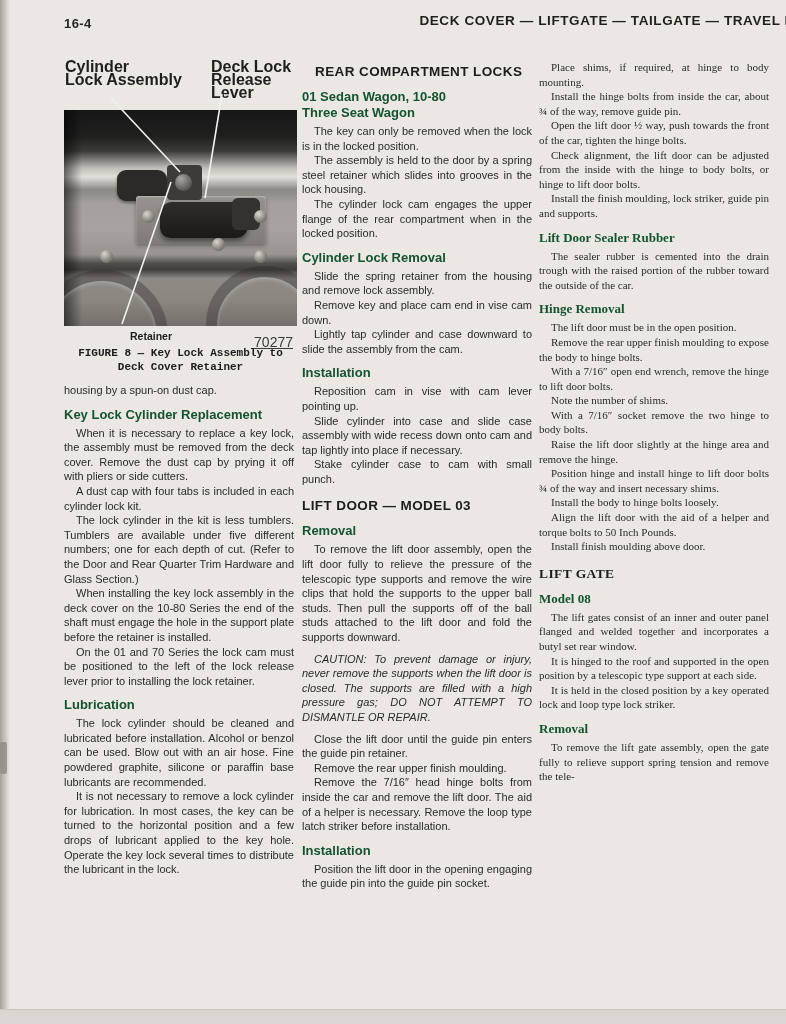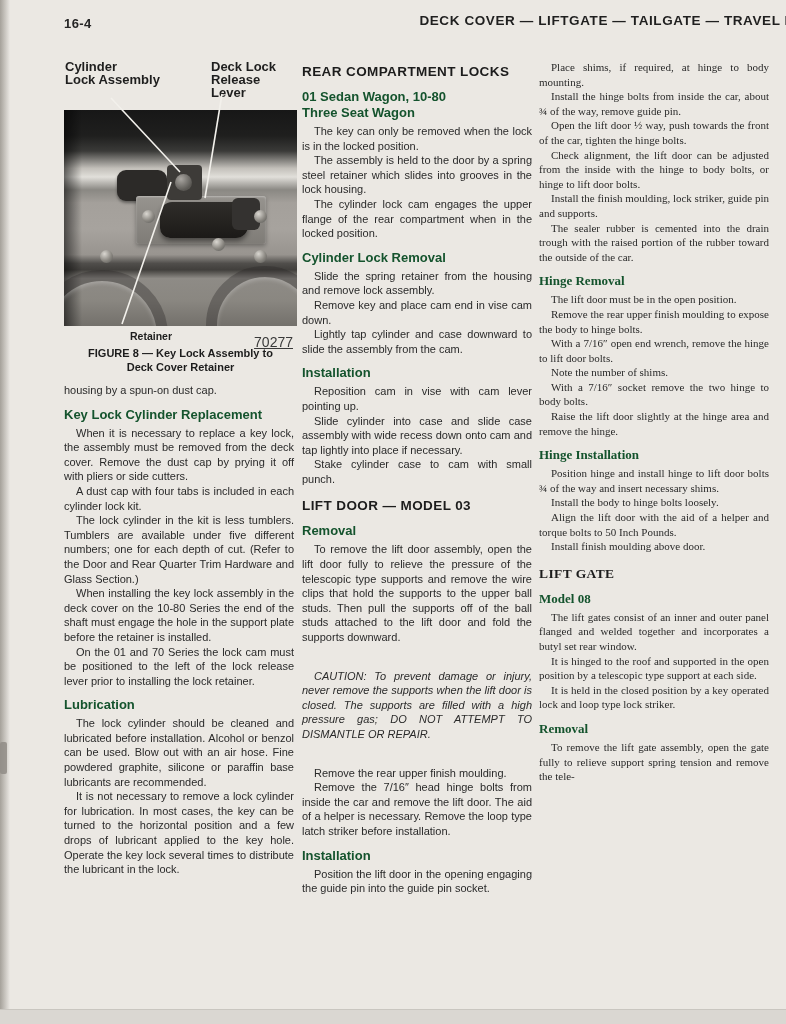--- a/index.html
+++ b/index.html
@@ -28,26 +28,26 @@
   #col-left{left:64px;top:58px;}
   #col-mid{left:302px;top:64px;}
   #col-right{left:539px;top:60px;font-family:Liberation Serif, serif;}
   .blk{margin:0;}
   .p{text-indent:12px;}
   .p0{text-indent:0;}
   .h1{font-weight:bold;font-size:13.5px;line-height:16px;letter-spacing:.4px;
     margin:12px 0 5px;text-align:left;color:#1c1c1c;white-space:pre-line;}
   .h2{font-weight:bold;font-size:13px;line-height:16px;margin:9px 0 3px;
     text-align:left;color:#14532d;white-space:pre-line;}
-  .col .h1:first-child,.col .h2:first-child{margin-top:0;}
-  .caution{font-style:italic;text-indent:12px;margin:24px 0;}
+  .col .h1:first-child,.col .h2:first-child{margin-top:0;margin-left:13px;}
+  .caution{font-style:italic;text-indent:12px;margin:7px 0;}
   
   .figure{position:relative;width:233px;margin-bottom:9px;}
   .fig-labels{position:relative;height:44px;}
-  .fig-label{position:absolute;top:2px;font-size:13px;font-weight:bold;
+  .fig-label{position:absolute;top:2px;font-size:16px;font-weight:bold;
     line-height:13px;white-space:pre-line;color:#1e1e1e;text-align:left;}
   .fig-label.left{left:1px;}
   .fig-label.right{left:147px;}
   .photo{position:relative;width:233px;height:216px;margin-top:8px;overflow:hidden;
     background:linear-gradient(180deg,#171717 0%,#1f1f1e 12%,#3a3a38 19%,
       #c3c0ba 27%,#e1dfda 31%,#8a8883 37%,#a4a09b 43%,#a7a39e 55%,
       #98948f 67%,#504e4b 71%,#413f3c 74%,#8e8b86 78%,#8a8781 88%,#73706b 100%);}
   .ph-darkleft{position:absolute;left:0;top:0;width:18px;height:100%;
     background:linear-gradient(90deg,rgba(0,0,0,.55),rgba(0,0,0,0));}
   .ph-pad{position:absolute;left:53px;top:60px;width:50px;height:31px;
@@ -66,21 +66,21 @@
     background:#343230;border-radius:6px;}
   .bolt{position:absolute;width:13px;height:13px;border-radius:50%;
     background:radial-gradient(circle at 35% 30%,#dad7d1,#8a8781 55%,#535350);}
   .ring{position:absolute;border-radius:50%;border:11px solid rgba(40,38,36,.35);
     box-shadow:inset 0 2px 4px rgba(255,255,255,.25);}
   .leaders{position:absolute;left:0;top:0;pointer-events:none;}
   .fig-sub{position:relative;height:15px;margin-top:3px;font-weight:bold;}
   .fig-retainer{position:absolute;left:66px;font-size:10.5px;color:#1e1e1e;}
   .fig-num{position:absolute;right:4px;top:6px;font-size:14px;font-weight:normal;color:#3a3a3a;text-decoration:underline;}
   .fig-caption{margin-top:2px;text-align:center;font-weight:bold;font-size:11px;
-    line-height:14px;white-space:pre-line;color:#1c1c1c;}
+    line-height:14px;white-space:pre-line;color:#1c1c1c;font-family:Liberation Mono, monospace;}
 </style>
 </head>
 <body>
 
 <div class="page">
 
   <div class="scan-left"></div>
   <div class="scan-corner"></div>
   <div class="scan-smudge"></div>
 
@@ -149,43 +149,44 @@
         <div class="blk p">Remove key and place cam end in vise cam down.</div>
         <div class="blk p">Lightly tap cylinder and case downward to slide the assembly from the cam.</div>
         <div class="blk h2">Installation</div>
         <div class="blk p">Reposition cam in vise with cam lever pointing up.</div>
         <div class="blk p">Slide cylinder into case and slide case assembly with wide recess down onto cam and tap lightly into place if necessary.</div>
         <div class="blk p">Stake cylinder case to cam with small punch.</div>
         <div class="blk h1">LIFT DOOR — MODEL 03</div>
         <div class="blk h2">Removal</div>
         <div class="blk p">To remove the lift door assembly, open the lift door fully to relieve the pressure of the telescopic type supports and remove the wire clips that hold the supports to the upper ball studs. Then pull the supports off of the ball studs attached to the lift door and fold the supports downward.</div>
         <div class="blk caution">CAUTION: To prevent damage or injury, never remove the supports when the lift door is closed. The supports are filled with a high pressure gas; DO NOT ATTEMPT TO DISMANTLE OR REPAIR.</div>
+        <div class="blk p">Close the lift door until the guide pin enters the guide pin retainer.</div>
         <div class="blk p">Remove the rear upper finish moulding.</div>
         <div class="blk p">Remove the 7/16″ head hinge bolts from inside the car and remove the lift door. The aid of a helper is necessary. Remove the loop type latch striker before installation.</div>
         <div class="blk h2">Installation</div>
         <div class="blk p">Position the lift door in the opening engaging the guide pin into the guide pin socket.</div>
       </div>
   </div>
 
   <div class="col" id="col-right">
     <div>
         <div class="blk p">Place shims, if required, at hinge to body mounting.</div>
         <div class="blk p">Install the hinge bolts from inside the car, about ¾ of the way, remove guide pin.</div>
         <div class="blk p">Open the lift door ½ way, push towards the front of the car, tighten the hinge bolts.</div>
         <div class="blk p">Check alignment, the lift door can be adjusted from the inside with the hinge to body bolts, or hinge to lift door bolts.</div>
         <div class="blk p">Install the finish moulding, lock striker, guide pin and supports.</div>
+        <div class="blk h2">Lift Door Sealer Rubber</div>
         <div class="blk p">The sealer rubber is cemented into the drain trough with the raised portion of the rubber toward the outside of the car.</div>
         <div class="blk h2">Hinge Removal</div>
         <div class="blk p">The lift door must be in the open position.</div>
         <div class="blk p">Remove the rear upper finish moulding to expose the body to hinge bolts.</div>
         <div class="blk p">With a 7/16″ open end wrench, remove the hinge to lift door bolts.</div>
         <div class="blk p">Note the number of shims.</div>
         <div class="blk p">With a 7/16″ socket remove the two hinge to body bolts.</div>
         <div class="blk p">Raise the lift door slightly at the hinge area and remove the hinge.</div>
-        <div class="blk h2">Hinge Installation</div>
         <div class="blk p">Position hinge and install hinge to lift door bolts ¾ of the way and insert necessary shims.</div>
         <div class="blk p">Install the body to hinge bolts loosely.</div>
         <div class="blk p">Align the lift door with the aid of a helper and torque bolts to 50 Inch Pounds.</div>
         <div class="blk p">Install finish moulding above door.</div>
         <div class="blk h1">LIFT GATE</div>
         <div class="blk h2">Model 08</div>
         <div class="blk p">The lift gates consist of an inner and outer panel flanged and welded together and incorporates a butyl set rear window.</div>
         <div class="blk p">It is hinged to the roof and supported in the open position by a telescopic type support at each side.</div>
         <div class="blk p">It is held in the closed position by a key operated lock and loop type lock striker.</div>
         <div class="blk h2">Removal</div>

